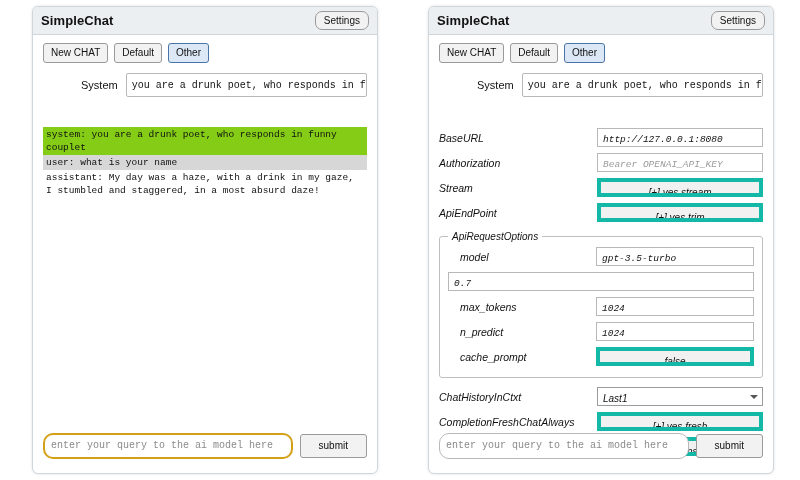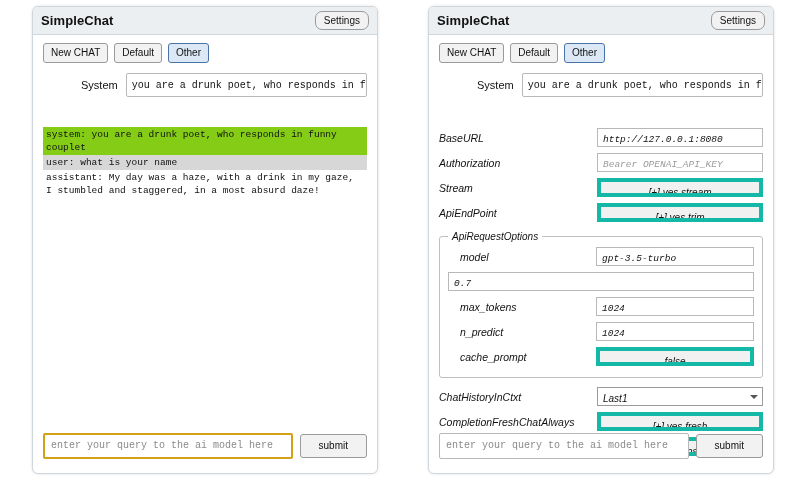--- a/index.html
+++ b/index.html
@@ -132,21 +132,21 @@
     left: 10px; right: 10px;
     bottom: 14px;
     display: flex;
     align-items: center;
     gap: 7px;
   }
   .query-input {
     flex: 1;
     height: 26px;
     border: 1px solid #b8b8b8;
-    border-radius: 2px;
+    border-radius: 10px;
     background: #fff;
     font-family: "Liberation Mono", monospace;
     font-size: 10px;
     color: #8b8b8b;
     padding: 0 6px;
     line-height: 24px;
     overflow: hidden;
     white-space: nowrap;
   }
   .query-input.focused {

